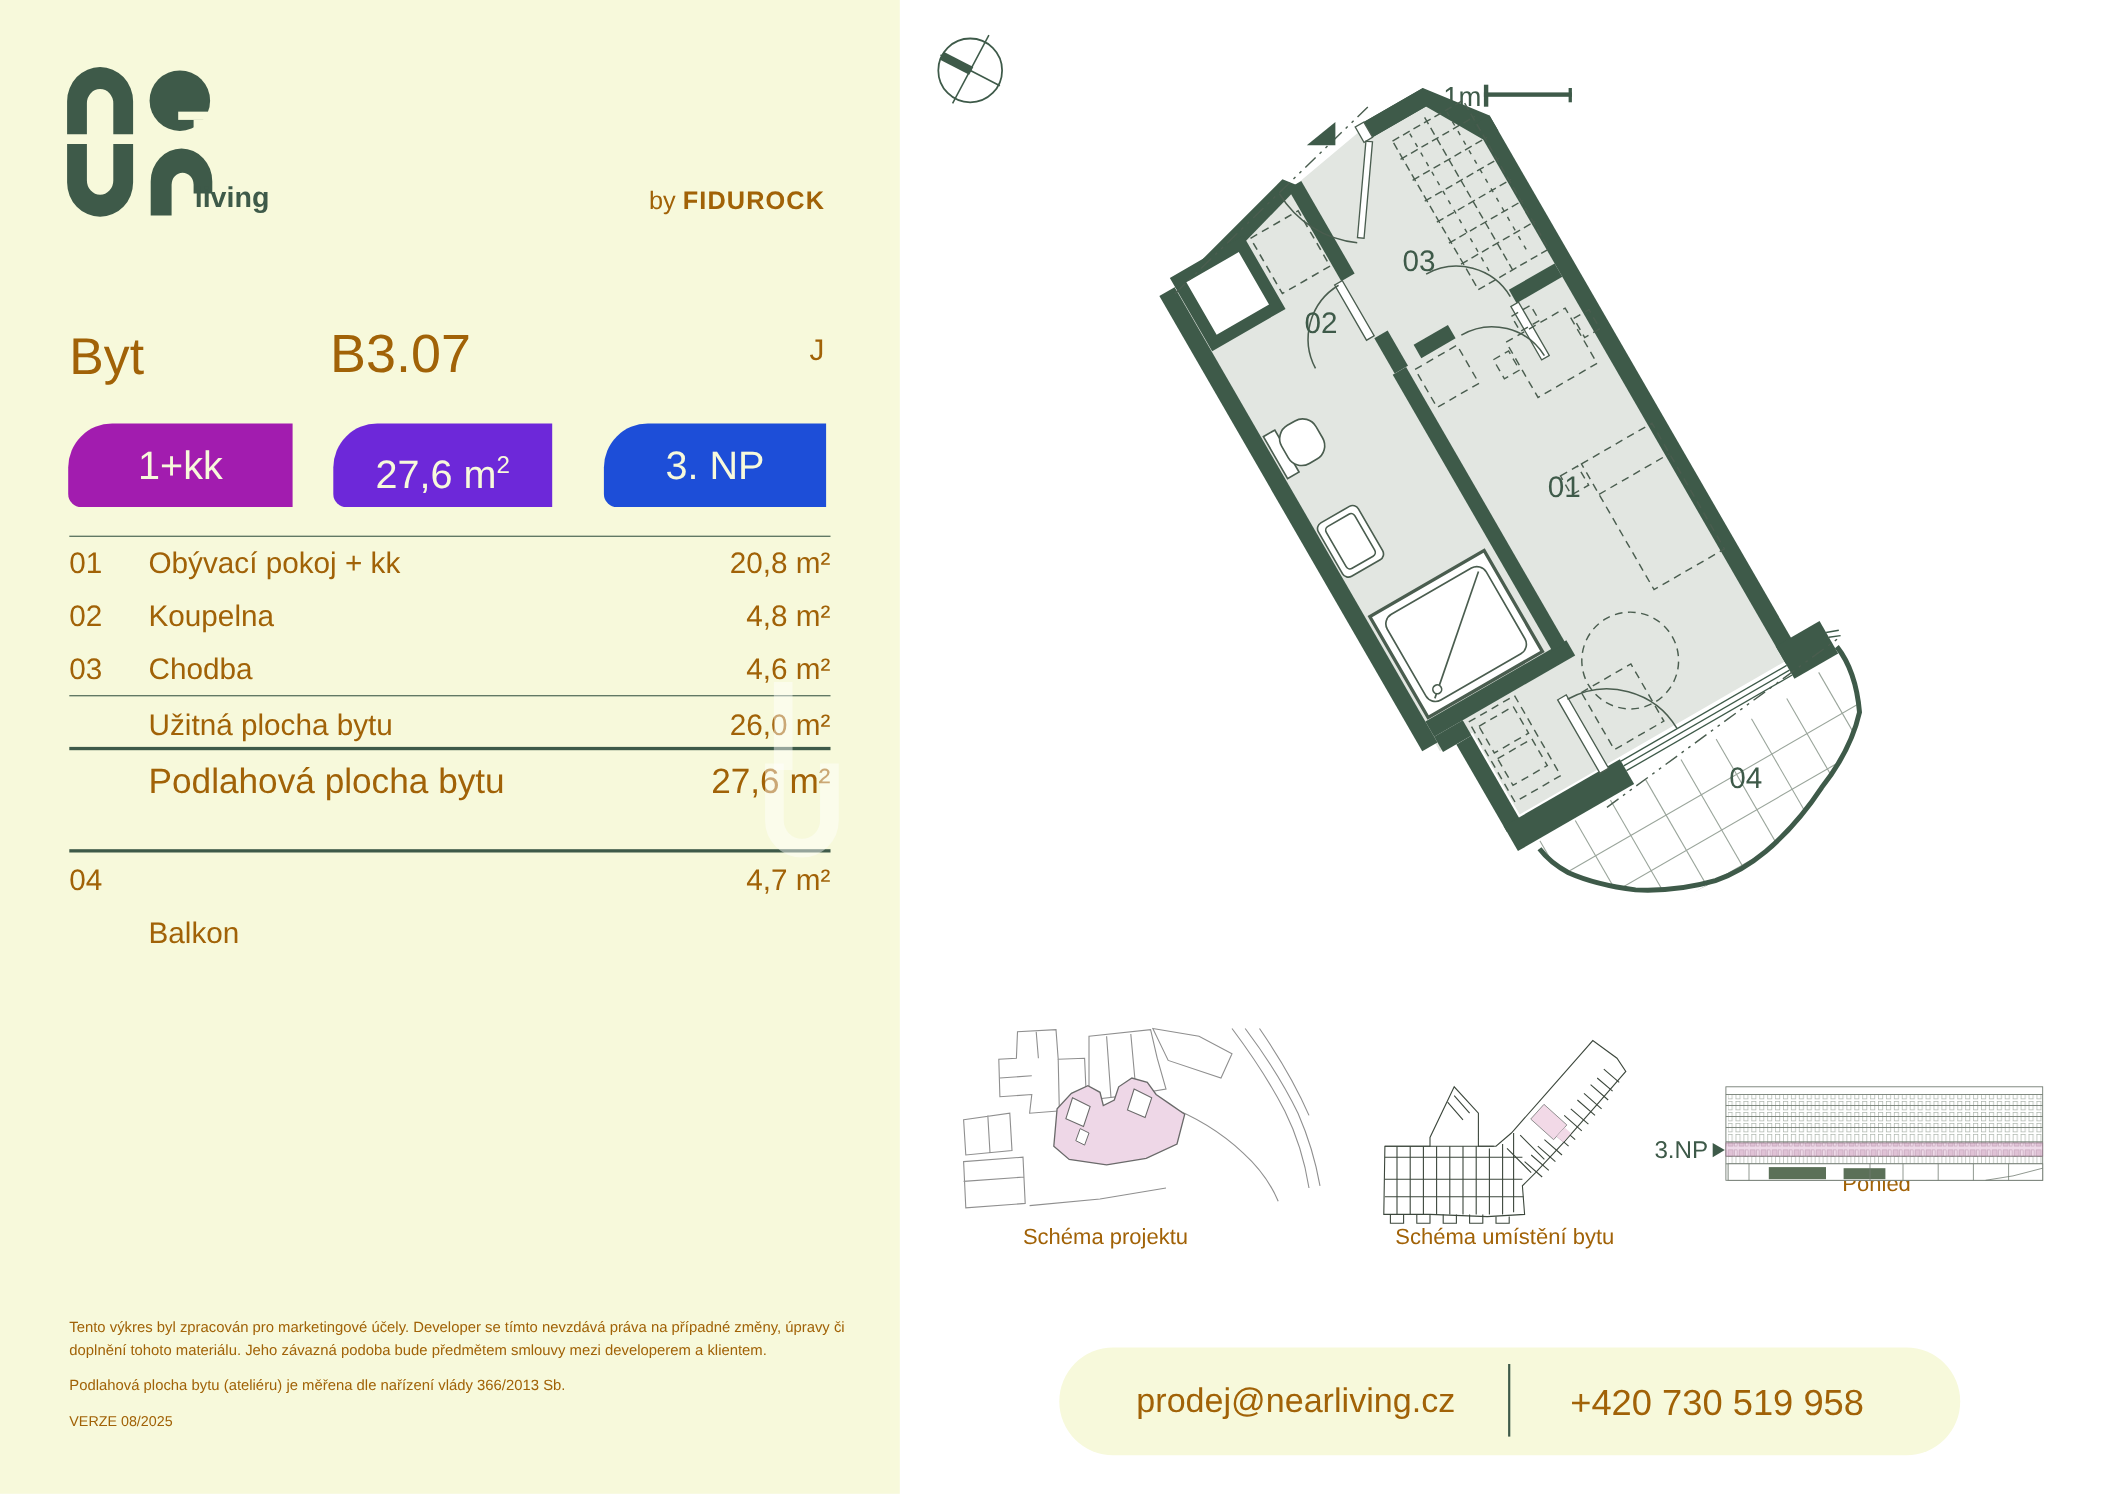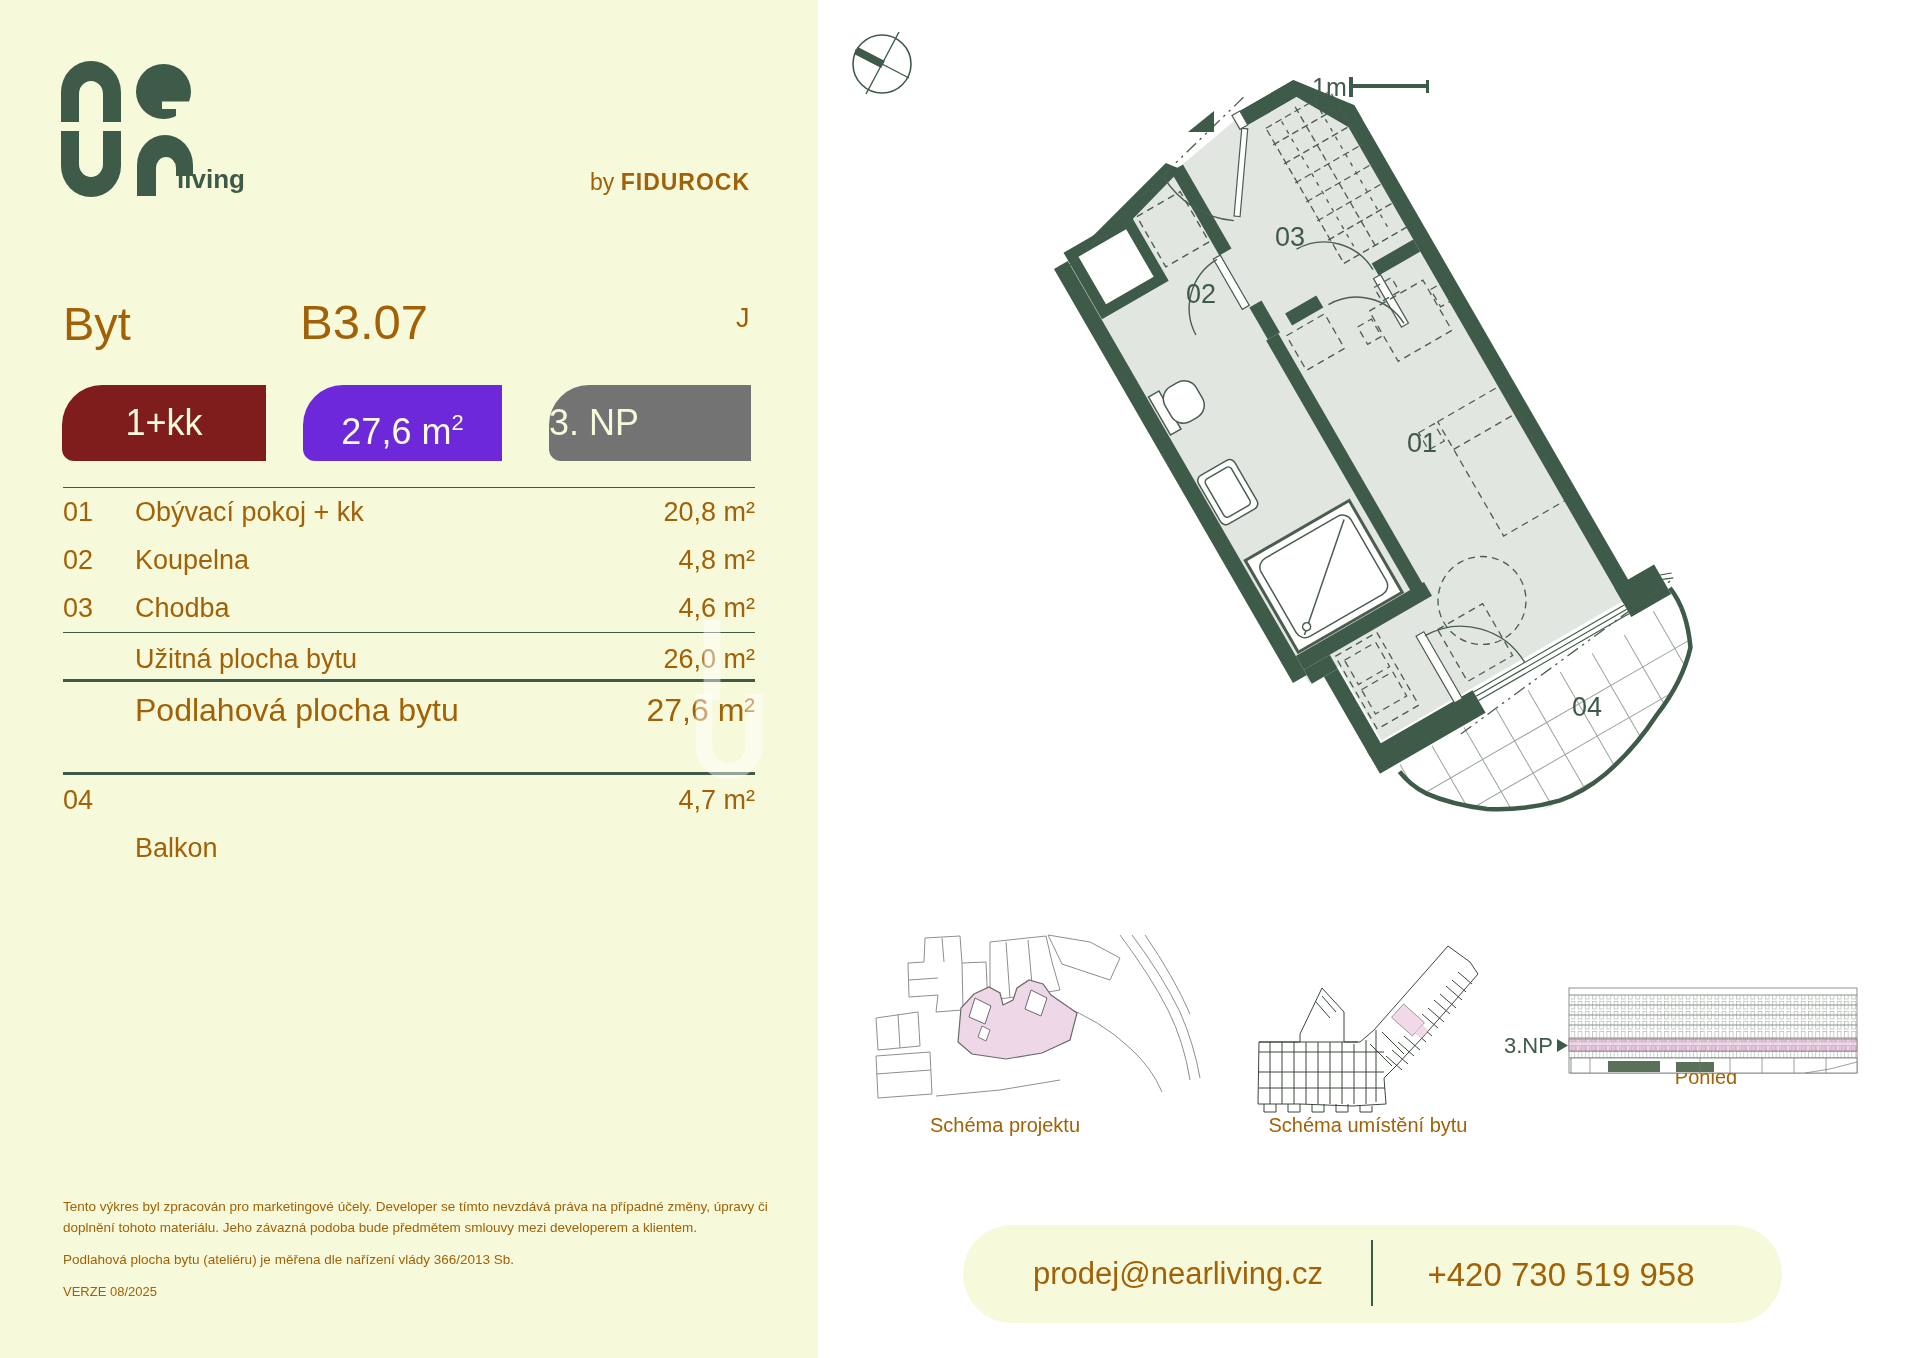--- a/index.html
+++ b/index.html
@@ -28,23 +28,23 @@
 </svg>
 
 <div class="abs grn" style="left:590px;top:169px;font-size:23px;">by <b style="letter-spacing:1px;">FIDUROCK</b></div>
 
 <div class="abs grn" style="left:63px;top:296px;font-size:47px;">Byt</div>
 
 <div class="abs grn" style="left:300px;top:294px;font-size:49px;">B3.07</div>
 
 <div class="abs grn" style="left:736px;top:303px;font-size:27px;">J</div>
 
-<div class="abs" style="left:62px;top:385px;width:204px;height:76px;background:#7f1d1d;border-radius:40px 0 0 12px;color:#f7f9db;font-size:36px;text-align:center;line-height:76px;">1+kk</div>
+<div class="abs" style="left:62px;top:385px;width:204px;height:76px;background:#a21caf;border-radius:40px 0 0 12px;color:#f7f9db;font-size:36px;text-align:center;line-height:76px;">1+kk</div>
 <div class="abs" style="left:303px;top:385px;width:199px;height:76px;background:#6d28d9;border-radius:40px 0 0 12px;color:#f7f9db;font-size:36px;text-align:center;line-height:76px;">27,6 m<span style="font-size:22px;vertical-align:14px;">2</span></div>
-<div class="abs" style="left:549px;top:385px;width:202px;height:76px;background:#737373;border-radius:40px 0 0 12px;color:#f7f9db;font-size:36px;text-align:left;line-height:76px;">3. NP</div>
+<div class="abs" style="left:549px;top:385px;width:202px;height:76px;background:#1d4ed8;border-radius:40px 0 0 12px;color:#f7f9db;font-size:36px;text-align:center;line-height:76px;">3. NP</div>
 
 <div class="abs" style="left:63px;top:487px;width:692px;height:1px;background:#3e5a49;"></div>
 <div class="abs grn" style="left:63px;top:497px;width:692px;font-size:27px;">
   <div style="position:relative;height:48px;"><span>01</span><span style="position:absolute;left:72px;">Obývací pokoj + kk</span><span style="position:absolute;right:0;">20,8 m²</span></div>
   <div style="position:relative;height:48px;"><span>02</span><span style="position:absolute;left:72px;">Koupelna</span><span style="position:absolute;right:0;">4,8 m²</span></div>
   <div style="position:relative;height:48px;"><span>03</span><span style="position:absolute;left:72px;">Chodba</span><span style="position:absolute;right:0;">4,6 m²</span></div>
 </div>
 <div class="abs" style="left:63px;top:632px;width:692px;height:1px;background:#3e5a49;"></div>
 <div class="abs grn" style="left:63px;top:644px;width:692px;font-size:27px;">
   <div style="position:relative;height:34px;">

